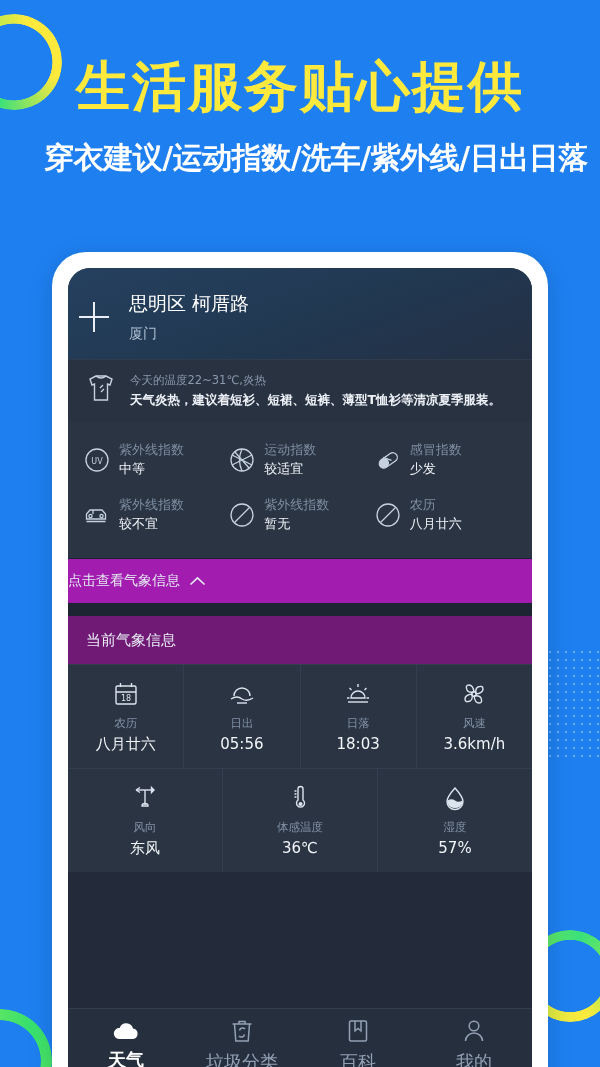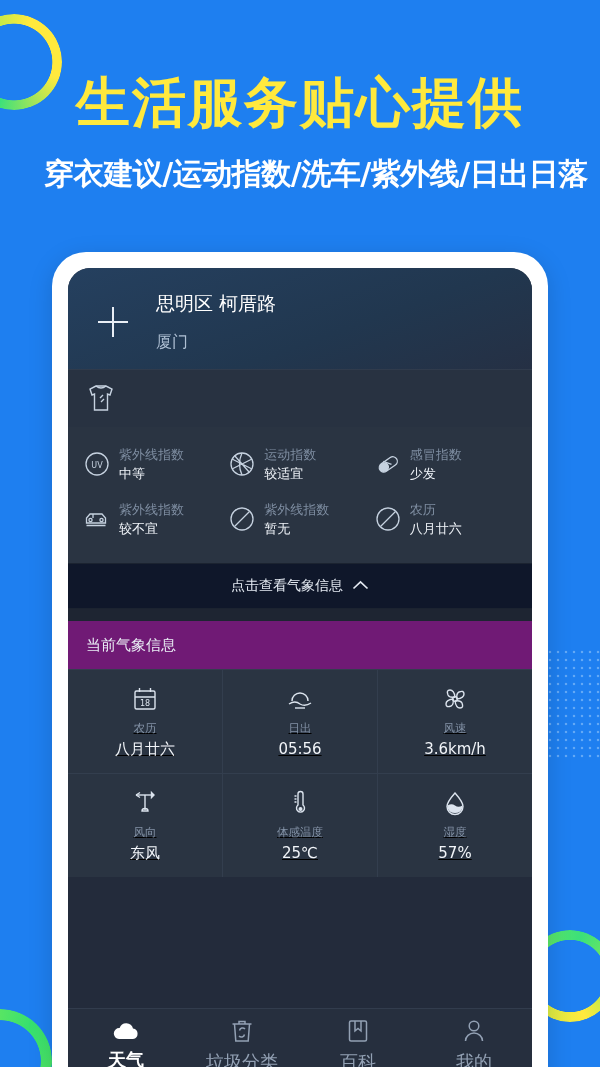--- a/index.html
+++ b/index.html
@@ -36,21 +36,21 @@
     mask:radial-gradient(circle, transparent 55%, #000 56%);
   }
   .dots {
     right:0; top:648px; width:70px; height:110px;
     background-image:radial-gradient(#6FB0F7 1.4px, transparent 1.6px);
     background-size:8px 8px;
     opacity:.85;
   }
 
   
-  .hero { position:absolute; left:0; top:16px; width:100%; text-align:center; z-index:3; }
+  .hero { position:absolute; left:0; top:0; width:100%; text-align:center; z-index:3; }
   .hero-title {
     margin-top:58px;
     font-size:54px;
     font-weight:700;
     color:#FFE93D;
     letter-spacing:2px;
     line-height:1.08;
     white-space:nowrap;
   }
   .hero-sub {
@@ -80,37 +80,37 @@
     border-radius:22px 22px 0 0;
     overflow:hidden;
     display:flex;
     flex-direction:column;
     position:relative;
   }
 
   
   .app-header {
     background:linear-gradient(160deg,#25405F 0%,#21374F 60%,#253044 100%);
-    padding:24px 18px 16px 30px;
+    padding:24px 18px 16px 11px;
     display:flex;
     align-items:center;
-    gap:28px;
+    gap:20px;
     flex:none;
   }
   .plus-btn {
     width:30px; height:30px; flex:none;
     position:relative;
   }
   .plus-btn:before, .plus-btn:after {
     content:""; position:absolute; background:#E9EEF5;
   }
   .plus-btn:before { left:0; top:14px; width:30px; height:2px; }
   .plus-btn:after  { top:0; left:14px; height:30px; width:2px; }
   .loc-main { font-size:19px; color:#FFFFFF; font-weight:500; line-height:1.25; }
-  .loc-sub  { font-size:16px; color:#AFC0D4; margin-top:16px; }
+  .loc-sub  { font-size:14px; color:#AFC0D4; margin-top:9px; }
 
   
   .advice {
     background:#283241;
     border-top:1px solid #303B4C;
     padding:12px 18px 13px 18px;
     display:flex; gap:14px; align-items:flex-start;
     flex:none;
   }
   .advice-txt1 { font-size:11.5px; color:#8A99AD; line-height:1.5; }
@@ -122,44 +122,44 @@
     padding:10px 14px 16px 14px;
     flex:none;
   }
   .idx-row { display:flex; }
   .idx-cell { flex:1; display:flex; align-items:center; gap:9px; padding:9px 2px; }
   .idx-label { font-size:13px; color:#7E8DA1; line-height:1.45; }
   .idx-value { font-size:13px; color:#F0F4F9; font-weight:400; line-height:1.4; }
 
   
   .expand-bar {
-    background:#0f172a;
+    background:#a21caf;
     border-top:1px solid #1B2330;
     border-bottom:1px solid #1B2330;
     height:46px;
-    display:flex; align-items:center; justify-content:center;
+    display:flex; align-items:center; 
     gap:9px;
     color:#E4EAF2;
     font-size:14px;
     flex:none;
   }
   .gap-strip { height:12px; background:#1E2532; flex:none; }
 
   
   .sec-title {
     background:#701a75;
     padding:15px 18px 14px 18px;
     font-size:15px;
     color:#E9EEF5;
     flex:none;
   }
 
   
   .data-grid { background:#2A3442; flex:none; }
-  .data-row { display:flex;text-decoration:underline; }
+  .data-row { display:flex; }
   .data-cell {
     flex:1;
     border-top:1px solid #333E4E;
     border-right:1px solid #333E4E;
     padding:14px 4px 14px 4px;
     text-align:center;
   }
   .data-cell:last-child { border-right:none; }
   .data-icon { height:30px; display:flex; align-items:center; justify-content:center; margin-bottom:7px; }
   .data-label { font-size:11.5px; color:#8392A6; margin-bottom:4px; }
@@ -206,20 +206,24 @@
   </div>
 
   <div class="advice">
     <span>
       <svg width="30" height="32" viewBox="0 0 30 32" fill="none" stroke="#C6D2E0" stroke-width="1.4">
         <path d="M10 4 L4 7 L6 13 L8.5 12 L8.5 28 L21.5 28 L21.5 12 L24 13 L26 7 L20 4 Z"></path>
         <path d="M10 4 q5 4 10 0"></path>
         <path d="M14 16 l3 -3 M15 20 l3 -3"></path>
       </svg>
     </span>
+    <div>
+      <div class="advice-txt1">今天的温度22~31℃,炎热</div>
+      <div class="advice-txt2">天气炎热，建议着短衫、短裙、短裤、薄型T恤衫等清凉夏季服装。</div>
+    </div>
   </div>
 
   <div class="idx-wrap">
     <div class="idx-row">
 
       <div class="idx-cell">
         <span>
           <svg width="26" height="26" viewBox="0 0 26 26" fill="none" stroke="#C6D2E0" stroke-width="1.3">
             <circle cx="13" cy="13" r="11"></circle>
             <text x="13" y="16.5" font-size="8" fill="#C6D2E0" stroke="none" text-anchor="middle" font-family="DejaVu Sans">UV</text>
@@ -339,20 +343,31 @@
           <svg width="28" height="28" viewBox="0 0 28 28" fill="none" stroke="#DCE4EE" stroke-width="1.4">
             <path d="M6 16 a8 8 0 0 1 16 0"></path>
             <path d="M3 19 q6 -4 11 0 q5 3 11 -1"></path>
             <path d="M9 23 L19 23"></path>
           </svg>
         </div>
         <div class="data-label">日出</div>
         <div class="data-value">05:56</div>
       </div>
 
+      <div class="data-cell">
+        <div class="data-icon">
+          <svg width="28" height="28" viewBox="0 0 28 28" fill="none" stroke="#DCE4EE" stroke-width="1.4">
+            <path d="M7 18 a7 7 0 0 1 14 0 Z"></path>
+            <path d="M14 4 L14 7 M5.5 8 L7.5 10 M22.5 8 L20.5 10 M3 18 L5.5 18 M22.5 18 L25 18"></path>
+            <path d="M4 22 L24 22"></path>
+          </svg>
+        </div>
+        <div class="data-label">日落</div>
+        <div class="data-value">18:03</div>
+      </div>
 
       <div class="data-cell">
         <div class="data-icon">
           <svg width="28" height="28" viewBox="0 0 28 28" fill="none" stroke="#DCE4EE" stroke-width="1.4">
             <circle cx="14" cy="14" r="2.2"></circle>
             <path d="M14 12 q-1 -7 -5 -7 q-4 0 -2 5 q1.5 3 7 2"></path>
             <path d="M16 14 q7 -1 7 -5 q0 -4 -5 -2 q-3 1.5 -2 7"></path>
             <path d="M14 16 q1 7 5 7 q4 0 2 -5 q-1.5 -3 -7 -2"></path>
             <path d="M12 14 q-7 1 -7 5 q0 4 5 2 q3 -1.5 2 -7"></path>
           </svg>
@@ -381,21 +396,21 @@
 
       <div class="data-cell">
         <div class="data-icon">
           <svg width="28" height="28" viewBox="0 0 28 28" fill="none" stroke="#DCE4EE" stroke-width="1.4">
             <path d="M12 5 a2.5 2.5 0 0 1 5 0 L17 16 a4 4 0 1 1 -5 0 Z"></path>
             <circle cx="14.5" cy="20" r="2" fill="#DCE4EE" stroke="none"></circle>
             <path d="M8.5 7 L10.5 7 M8.5 10 L10.5 10 M8.5 13 L10.5 13"></path>
           </svg>
         </div>
         <div class="data-label">体感温度</div>
-        <div class="data-value">25℃</div>
+        <div class="data-value">36℃</div>
       </div>
 
       <div class="data-cell">
         <div class="data-icon">
           <svg width="28" height="28" viewBox="0 0 28 28" fill="none" stroke="#DCE4EE" stroke-width="1.4">
             <path d="M14 4 C14 4 6 13 6 17.5 A8 8 0 0 0 22 17.5 C22 13 14 4 14 4 Z"></path>
             <path d="M6.6 16.5 q4 -2.5 7.4 0 q3.4 2.5 7.4 0 L21.6 18.5 A8 8 0 0 1 6.4 18.5 Z" fill="#DCE4EE" stroke="none"></path>
           </svg>
         </div>
         <div class="data-label">湿度</div>

